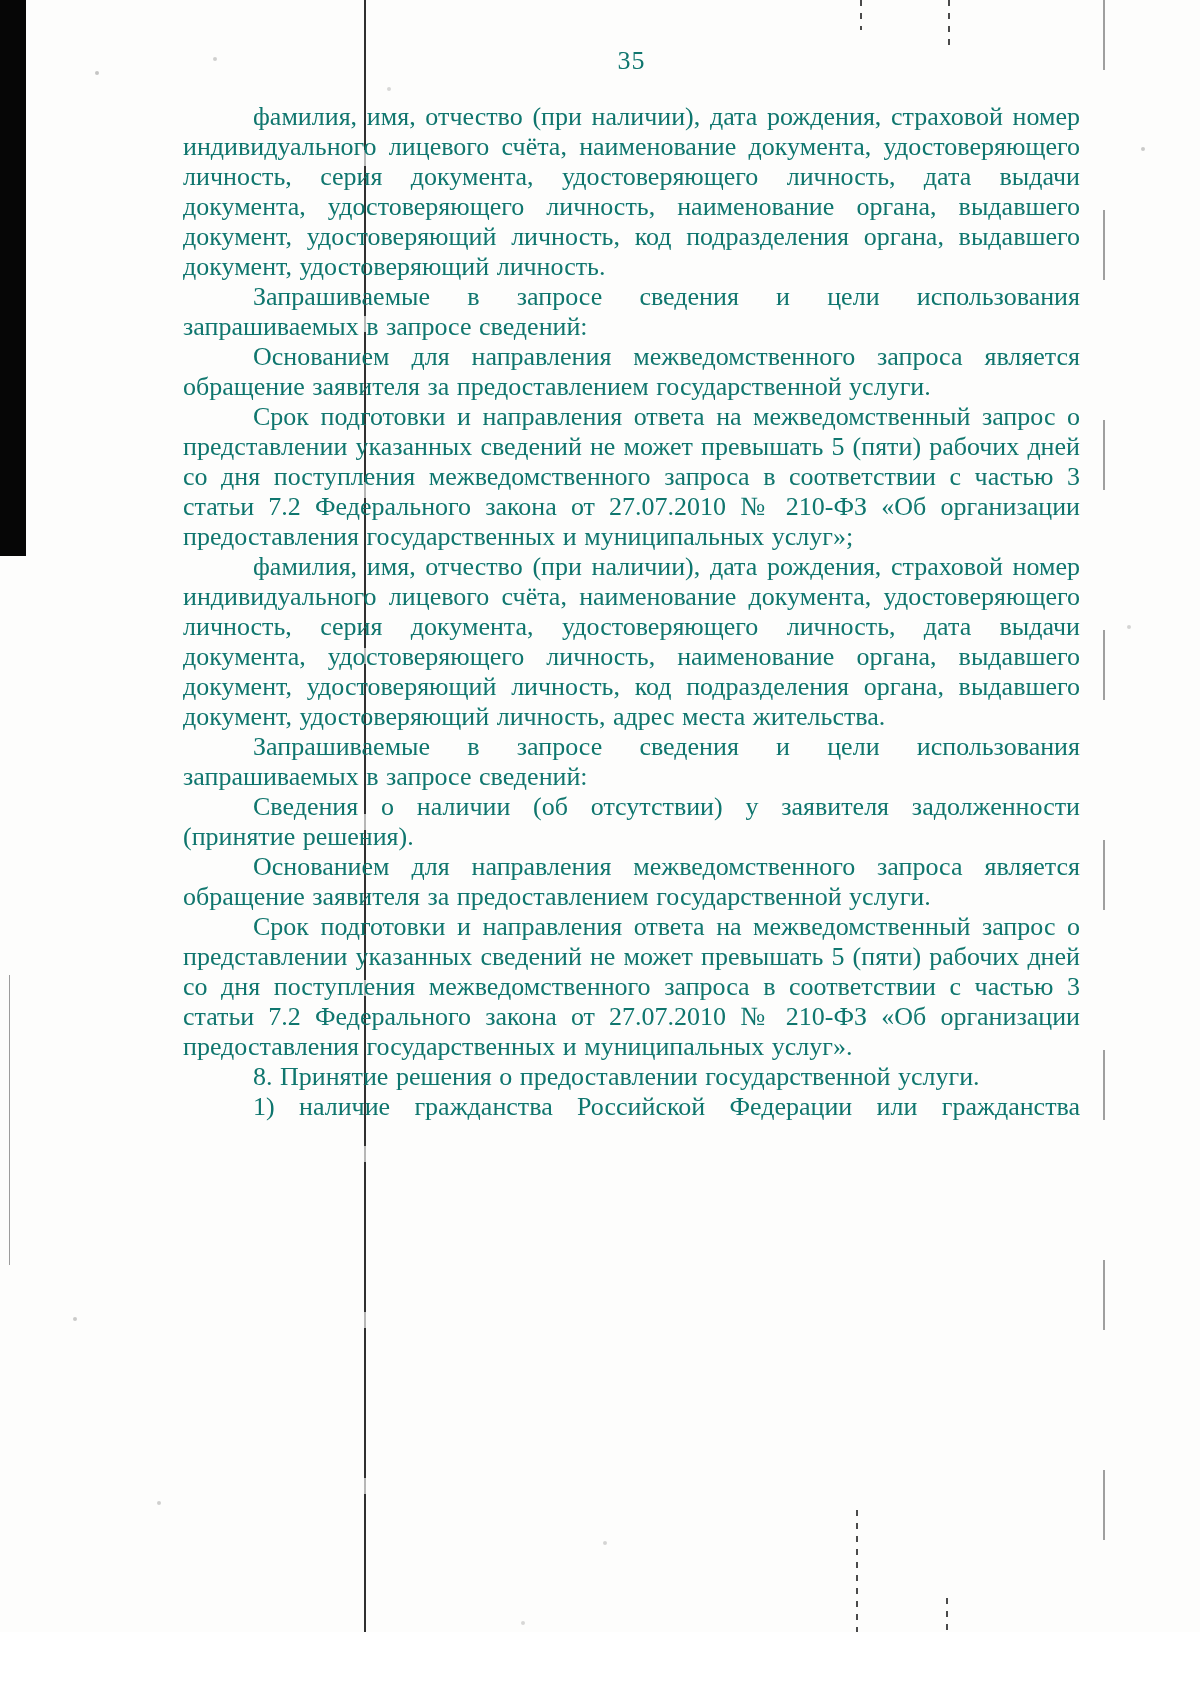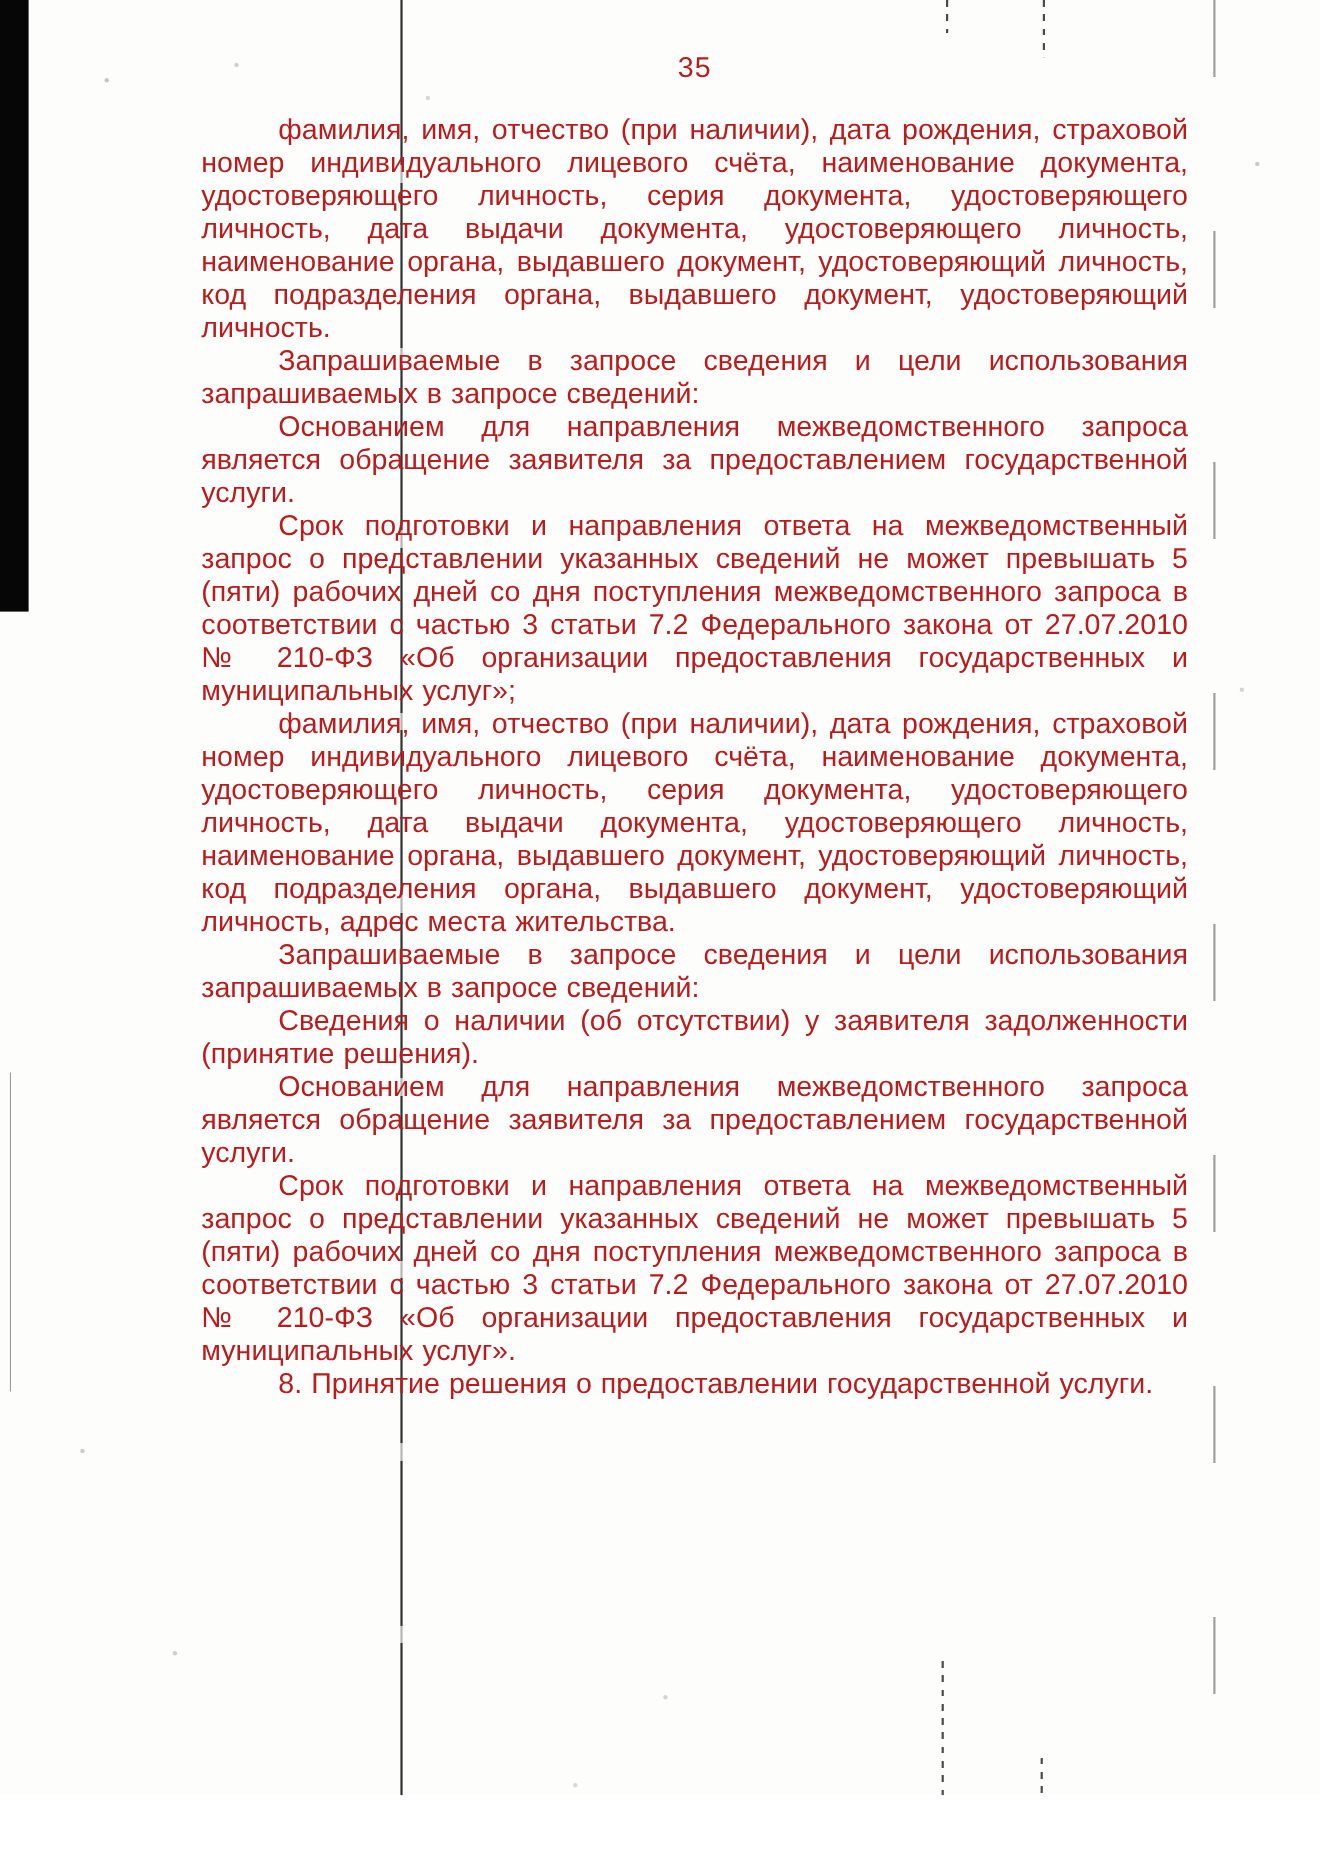--- a/index.html
+++ b/index.html
@@ -6,22 +6,22 @@
     margin: 0;
     padding: 0;
     background: #ffffff;
   }
   .page {
     position: relative;
     width: 1200px;
     height: 1632px;
     background: #fdfdfc;
     overflow: hidden;
-    font-family: Liberation Sans, sans-serif;
-    color: #b91c1c;
+    font-family: Liberation Serif, serif;
+    color: #0f766e;
   }
 
   
   .black-bar {
     position: absolute;
     left: 0; top: 0;
     width: 26px; height: 556px;
     background: #060606;
   }
   .fold-line-main {
@@ -123,16 +123,17 @@
       <p>фамилия, имя, отчество (при наличии), дата рождения, страховой номер индивидуального лицевого счёта, наименование документа, удостоверяющего личность, серия документа, удостоверяющего личность, дата выдачи документа, удостоверяющего личность, наименование органа, выдавшего документ, удостоверяющий личность, код подразделения органа, выдавшего документ, удостоверяющий личность.</p>
       <p>Запрашиваемые в запросе сведения и цели использования запрашиваемых в запросе сведений:</p>
       <p>Основанием для направления межведомственного запроса является обращение заявителя за предоставлением государственной услуги.</p>
       <p>Срок подготовки и направления ответа на межведомственный запрос о представлении указанных сведений не может превышать 5 (пяти) рабочих дней со дня поступления межведомственного запроса в соответствии с частью 3 статьи 7.2 Федерального закона от 27.07.2010 № 210-ФЗ «Об организации предоставления государственных и муниципальных услуг»;</p>
       <p>фамилия, имя, отчество (при наличии), дата рождения, страховой номер индивидуального лицевого счёта, наименование документа, удостоверяющего личность, серия документа, удостоверяющего личность, дата выдачи документа, удостоверяющего личность, наименование органа, выдавшего документ, удостоверяющий личность, код подразделения органа, выдавшего документ, удостоверяющий личность, адрес места жительства.</p>
       <p>Запрашиваемые в запросе сведения и цели использования запрашиваемых в запросе сведений:</p>
       <p>Сведения о наличии (об отсутствии) у заявителя задолженности (принятие решения).</p>
       <p>Основанием для направления межведомственного запроса является обращение заявителя за предоставлением государственной услуги.</p>
       <p>Срок подготовки и направления ответа на межведомственный запрос о представлении указанных сведений не может превышать 5 (пяти) рабочих дней со дня поступления межведомственного запроса в соответствии с частью 3 статьи 7.2 Федерального закона от 27.07.2010 № 210-ФЗ «Об организации предоставления государственных и муниципальных услуг».</p>
       <p>8. Принятие решения о предоставлении государственной услуги.</p>
+      <p class="continues">1) наличие гражданства Российской Федерации или гражданства</p>
     </div>
   </div>
 
 </div>
 
 </body></html>

